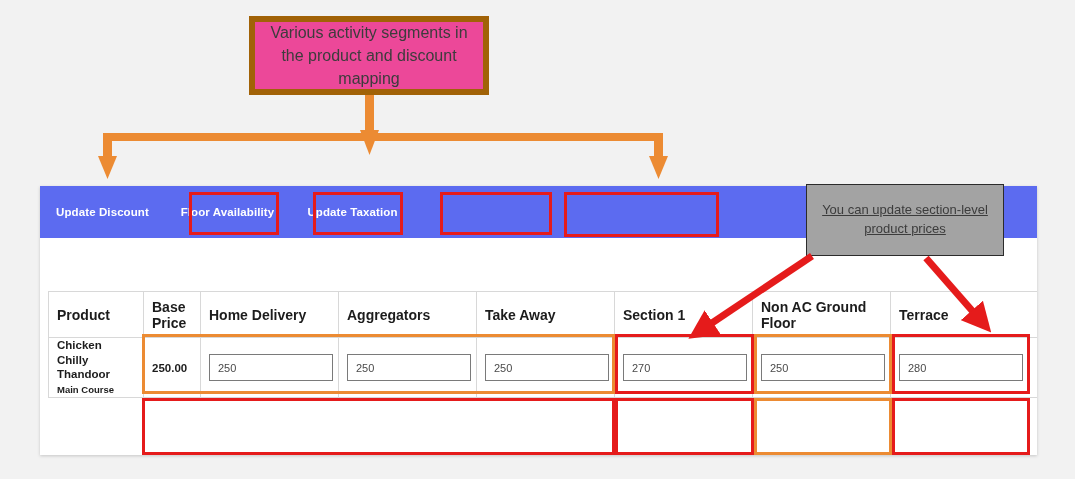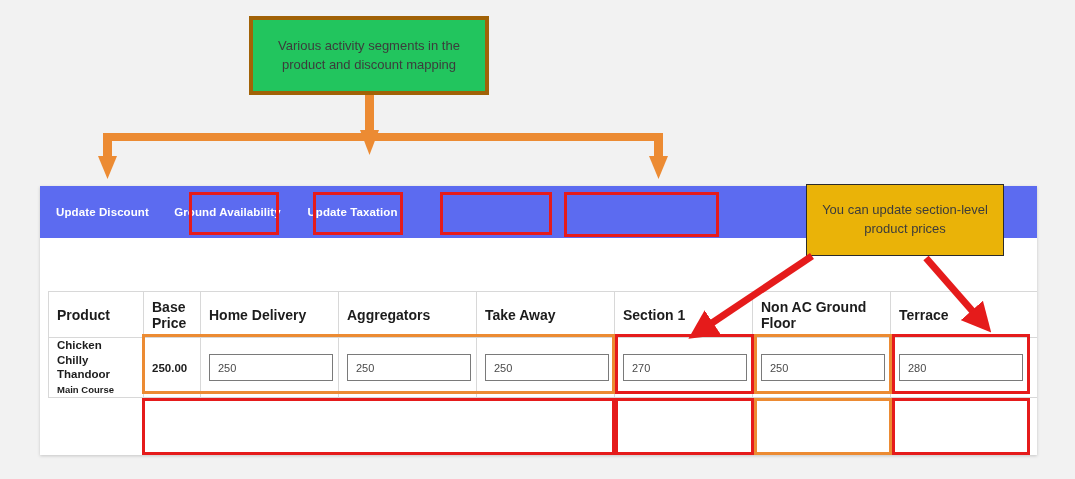--- a/index.html
+++ b/index.html
@@ -28,34 +28,35 @@
     justify-content: center;
     text-align: center;
     color: #3c3c3c;
     line-height: 1.45;
   }
   #callout-top {
     left: 249px;
     top: 16px;
     width: 240px;
     height: 79px;
-    background: #22c55e;
-    border: 4px solid #a16207;
-    font-size: 13px;
+    background: #ec4899;
+    border: 6px solid #a16207;
+    font-size: 16px;
     padding: 4px 14px;
   }
   #callout-right {
     left: 806px;
     top: 184px;
     width: 198px;
     height: 72px;
-    background: #eab308;
+    background: #a3a3a3;
     border: 1px solid #2b2b2b;
     font-size: 13px;
     padding: 4px 10px;
+    text-decoration: underline;
   }
 
   
   #orange-bracket, #red-arrows {
     position: absolute;
     left: 0;
     top: 0;
     width: 1075px;
     height: 479px;
     pointer-events: none;
@@ -206,21 +207,21 @@
     <polygon points="649,156 668,156 658.5,179" fill="#ec8b33"></polygon>
   </svg>
 
   <div id="app-panel">
 
     <div id="tab-bar">
       <div class="tab" id="tab-update-discount">
         <span>Update Discount</span>
       </div>
       <div class="tab" id="tab-update-availability">
-        <span>Ground Availability</span>
+        <span>Floor Availability</span>
       </div>
       <div class="tab" id="tab-update-taxation">
         <span>Update Taxation</span>
       </div>
     </div>
 
     <div id="price-table-wrap">
       <table class="price-table">
         <thead>
           <tr>

